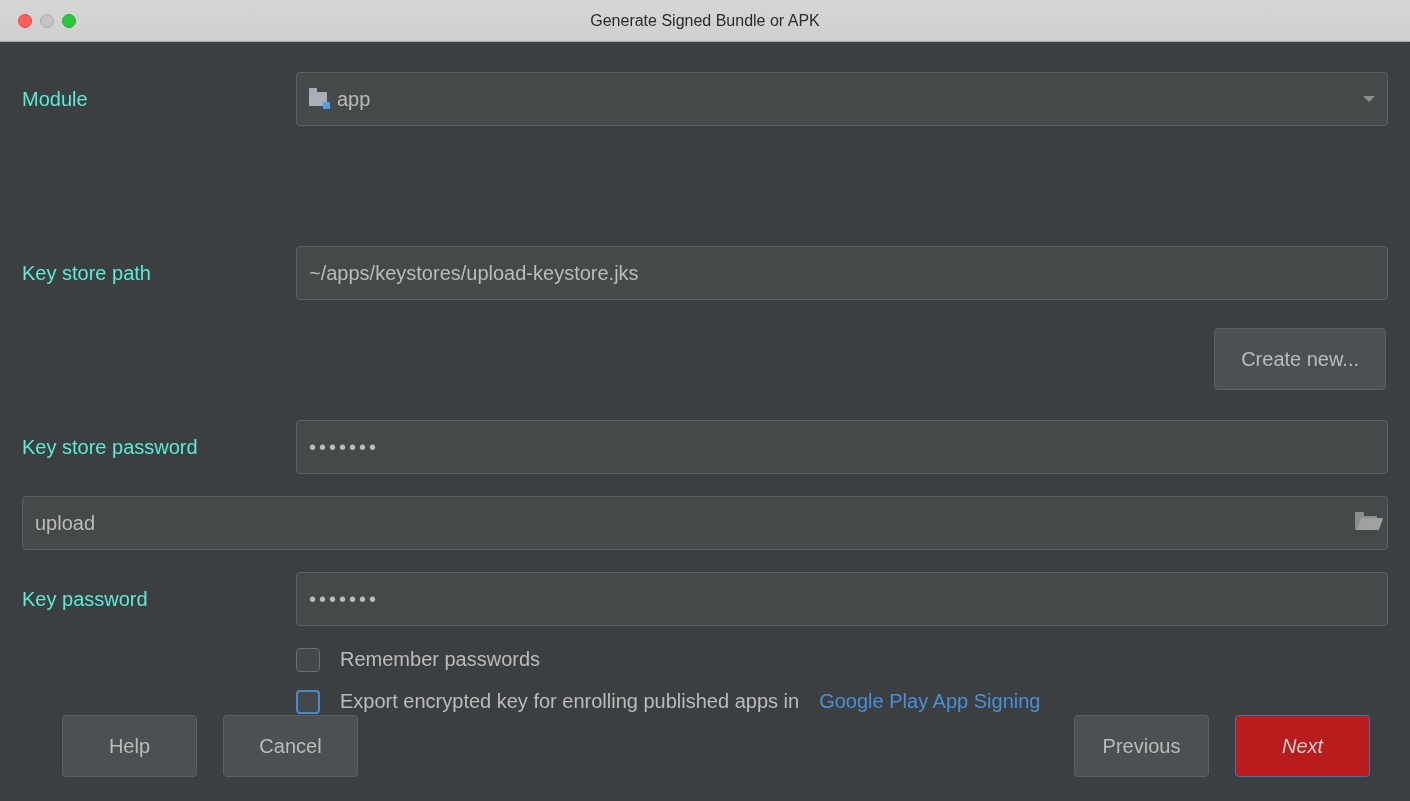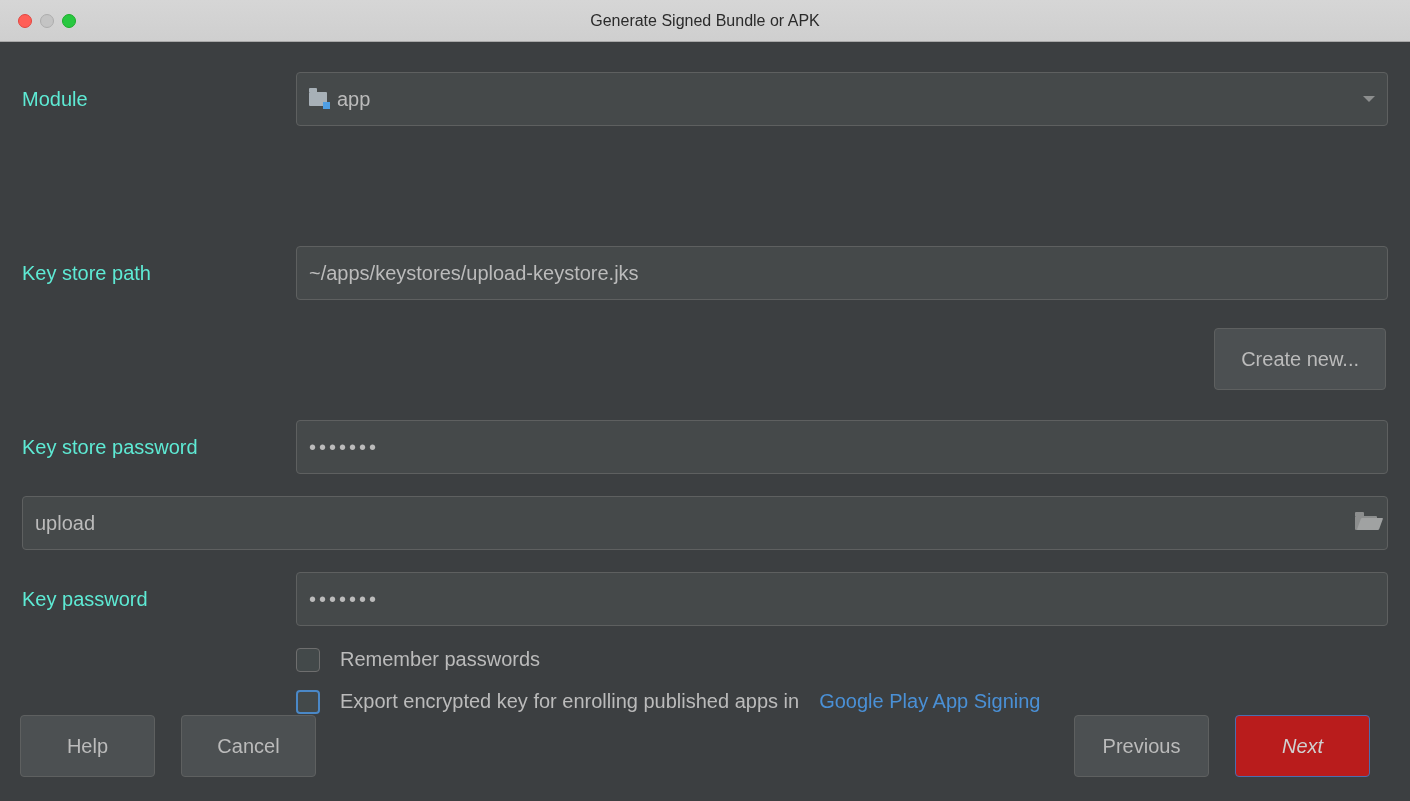--- a/index.html
+++ b/index.html
@@ -154,21 +154,21 @@
     flex-shrink: 0;
   }
   .checkbox.focused {
     border: 2px solid #4a88c7;
   }
   .link { color: #4a90d6; }
 
   .footer {
     position: absolute;
     left: 0; right: 0; bottom: 0;
-    padding: 0 40px 24px 20px;
+    padding: 0 40px 24px 62px;
     display: flex;
     align-items: center;
   }
   .footer .spacer { flex: 1; }
   .footer .btn { min-width: 135px; justify-content: center; }
   .footer .gap { width: 26px; }
 </style>
 </head>
 <body>
 

